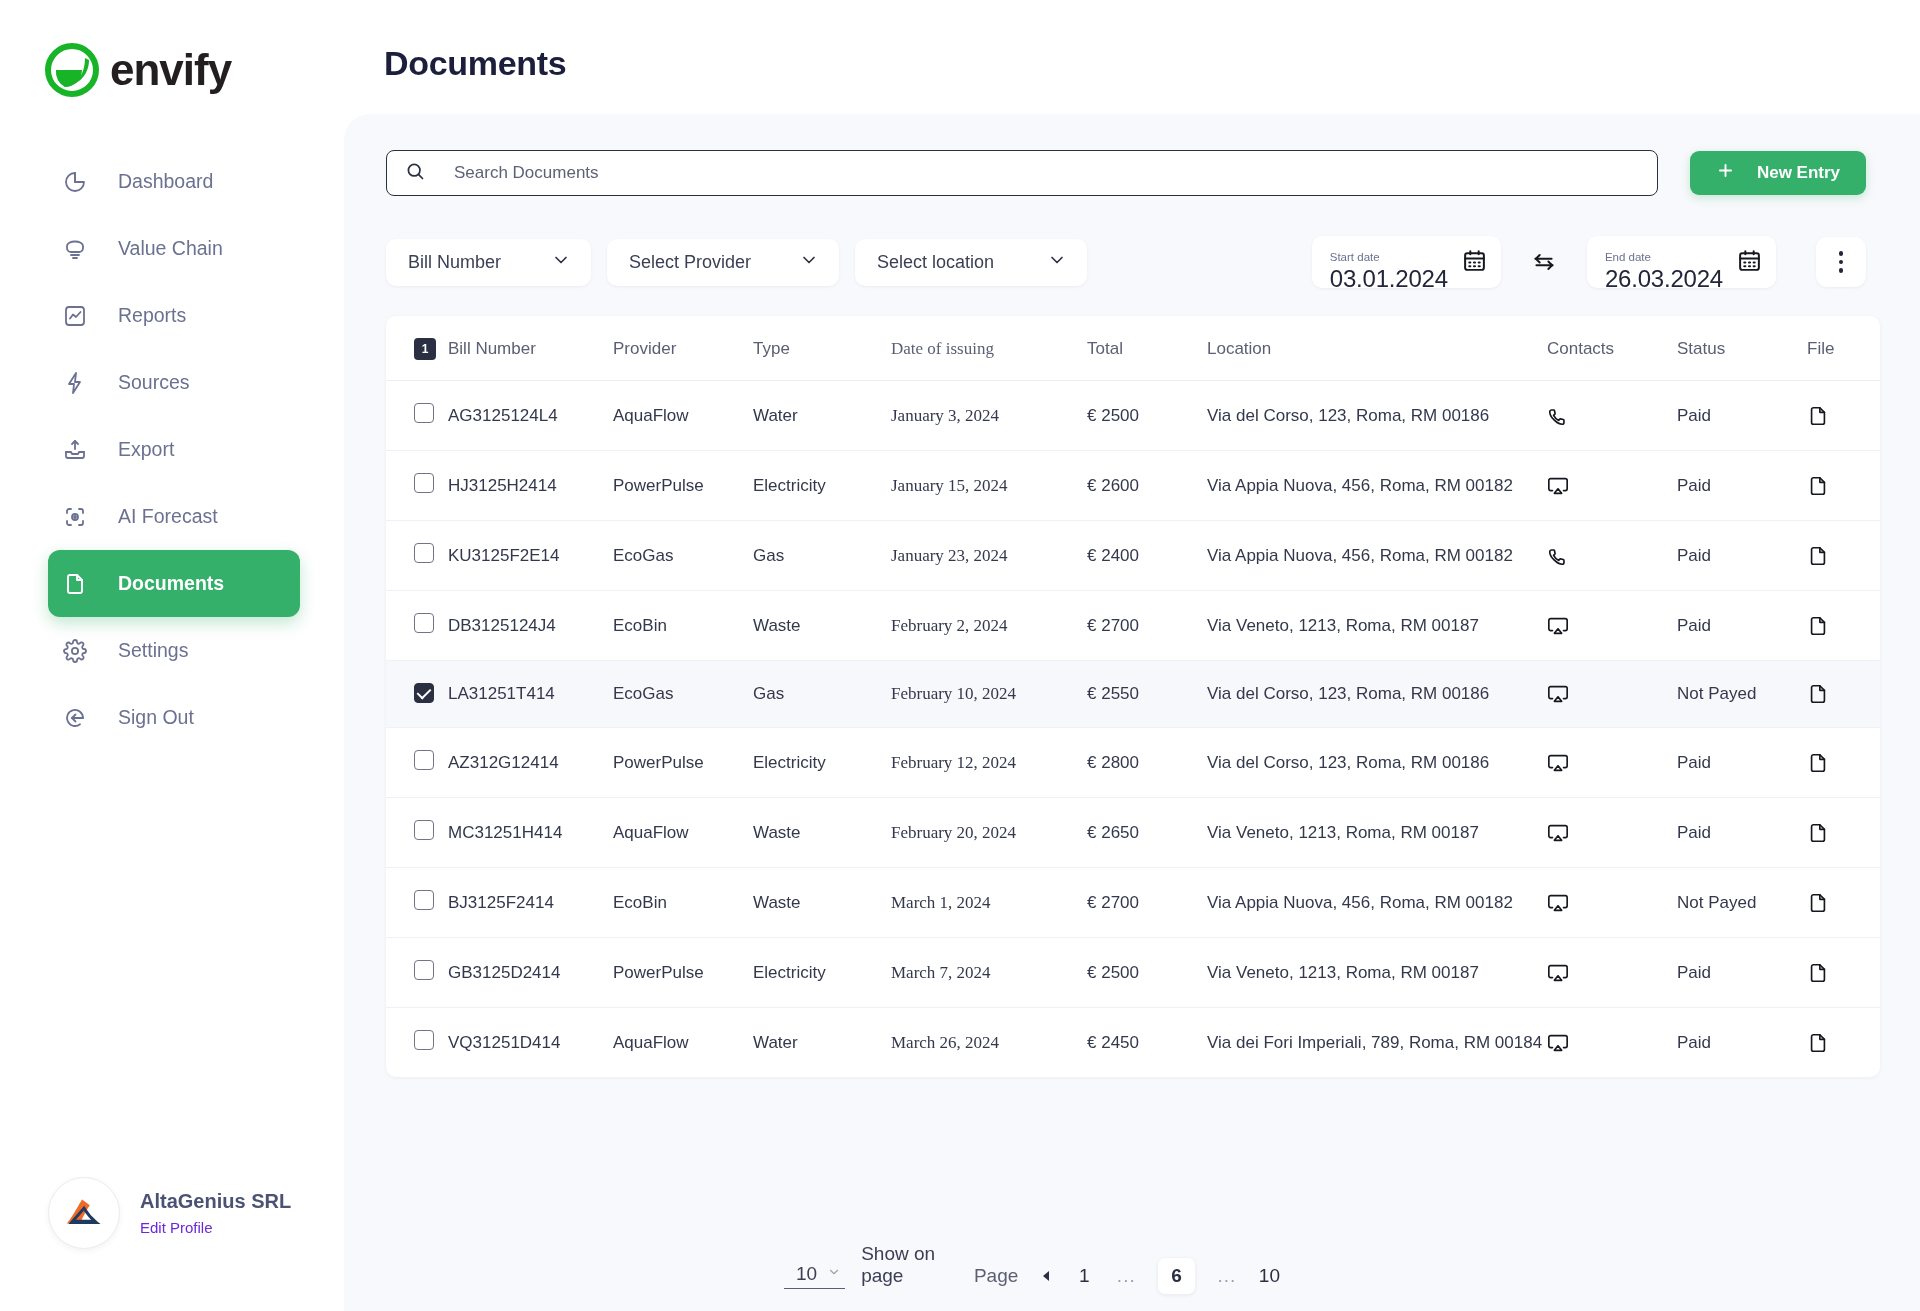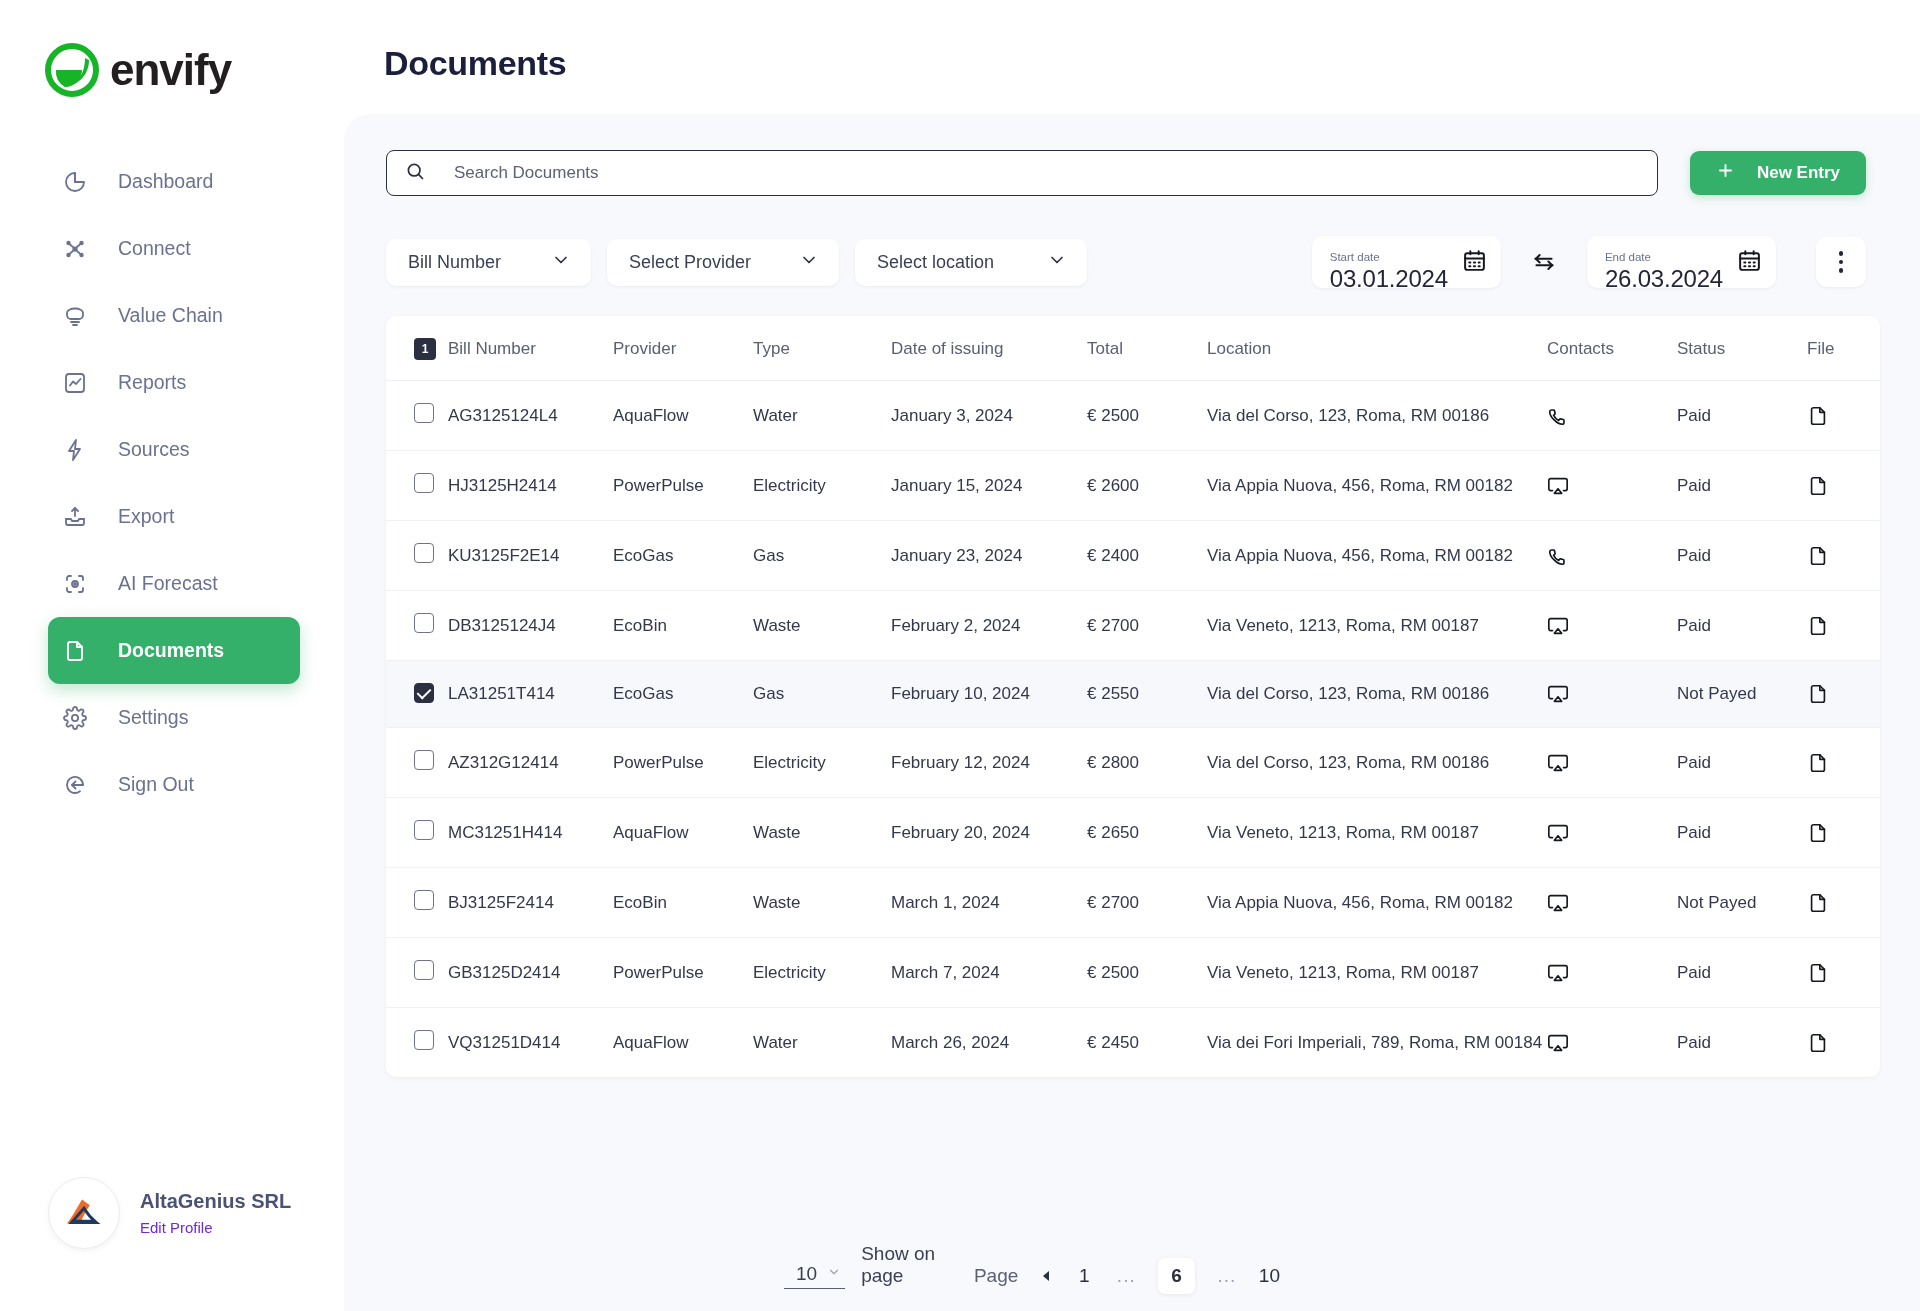--- a/index.html
+++ b/index.html
@@ -187,21 +187,21 @@
     padding: 22px 0 22px 0;
     border-bottom: 1px solid #f0f1f6;
     white-space: nowrap; overflow: hidden; text-overflow: ellipsis;
   }
   tbody tr:last-child td { border-bottom: none; }
   tbody tr.selected { background: #f7f8fb; }
   .c-check { width: 62px; padding-left: 28px !important; }
   .c-bill  { width: 165px; }
   .c-prov  { width: 140px; }
   .c-type  { width: 138px; }
-  .c-date  { width: 196px; }
+  .c-date  { width: 196px; font-family: Liberation Serif, serif; }
   .c-total { width: 120px; }
   .c-loc   { width: 340px; }
   .c-cont  { width: 130px; }
   .c-stat  { width: 130px; }
   .c-file  { width: 80px; }
 
   .chk {
     width: 20px; height: 20px; border-radius: 4px;
     border: 1.6px solid #6f7486; background: #fff;
     display: inline-flex; align-items: center; justify-content: center;
@@ -283,33 +283,20 @@
       <div class="nav-item">
         <span class="nav-icon">
           <svg viewBox="0 0 24 24" width="24" height="24" fill="none" stroke="#6b7190" stroke-width="1.8" stroke-linecap="round" stroke-linejoin="round">
             <path d="M12 3a9 9 0 1 0 9 9h-9z"></path>
               <path d="M12 3v9"></path>
           </svg>
         </span>
         <span>Dashboard</span>
       </div>
 
-      <div class="nav-item">
-        <span class="nav-icon">
-          <svg viewBox="0 0 24 24" width="24" height="24" fill="#6b7190">
-            <circle cx="12" cy="12" r="2.6"></circle>
-              <circle cx="5.5" cy="6" r="2.2"></circle>
-            <circle cx="18.5" cy="6" r="2.2"></circle>
-              <circle cx="5.5" cy="18" r="2.2"></circle>
-            <circle cx="18.5" cy="18" r="2.2"></circle>
-            <path d="M7 7.5 L10.5 10.5 M16.8 7.5 L13.4 10.5 M7 16.5 L10.5 13.5 M16.8 16.5 L13.4 13.5" stroke="#6b7190" stroke-width="1.7" stroke-linecap="round"></path>
-          </svg>
-        </span>
-        <span>Connect</span>
-      </div>
 
       <div class="nav-item">
         <span class="nav-icon">
           <svg viewBox="0 0 24 24" width="24" height="24" fill="none" stroke="#6b7190" stroke-width="1.8" stroke-linecap="round">
             <path d="M4 9a8 4.5 0 0 1 16 0v2a4 4 0 0 1 -4 4h-8a4 4 0 0 1 -4 -4z"></path>
             <path d="M8 18h8"></path>
               <path d="M10 21h4"></path>
           </svg>
         </span>
         <span>Value Chain</span>

